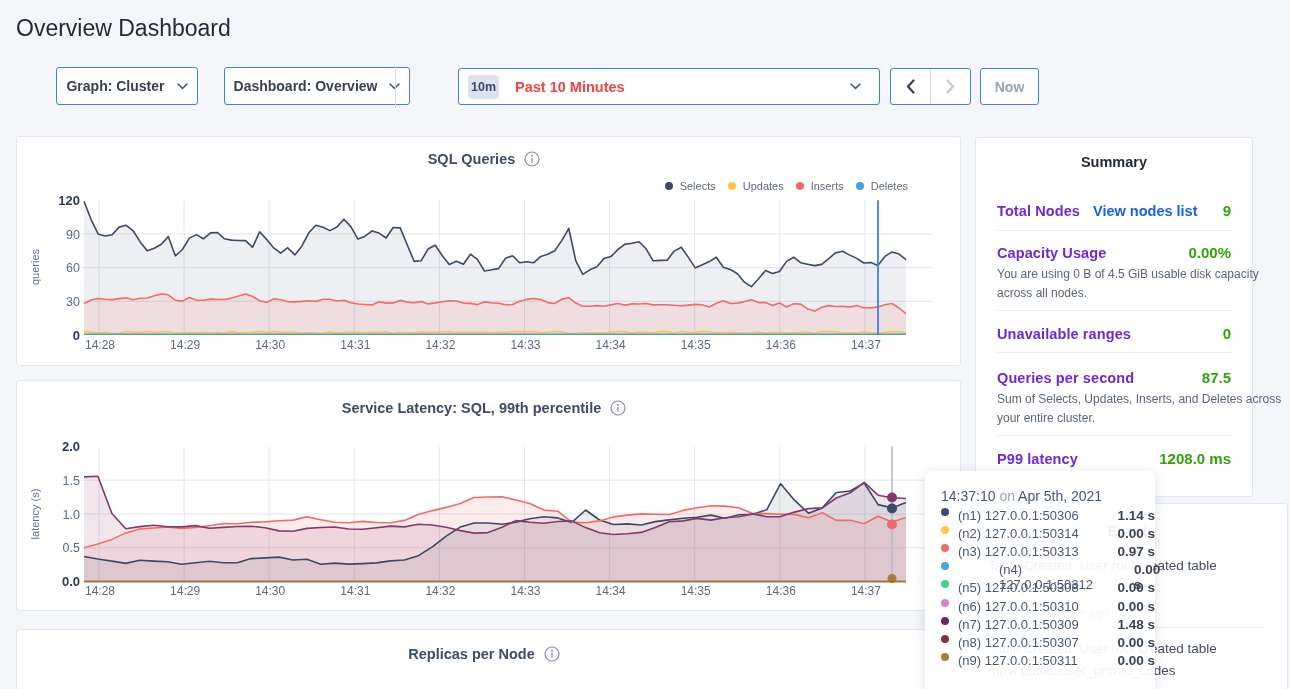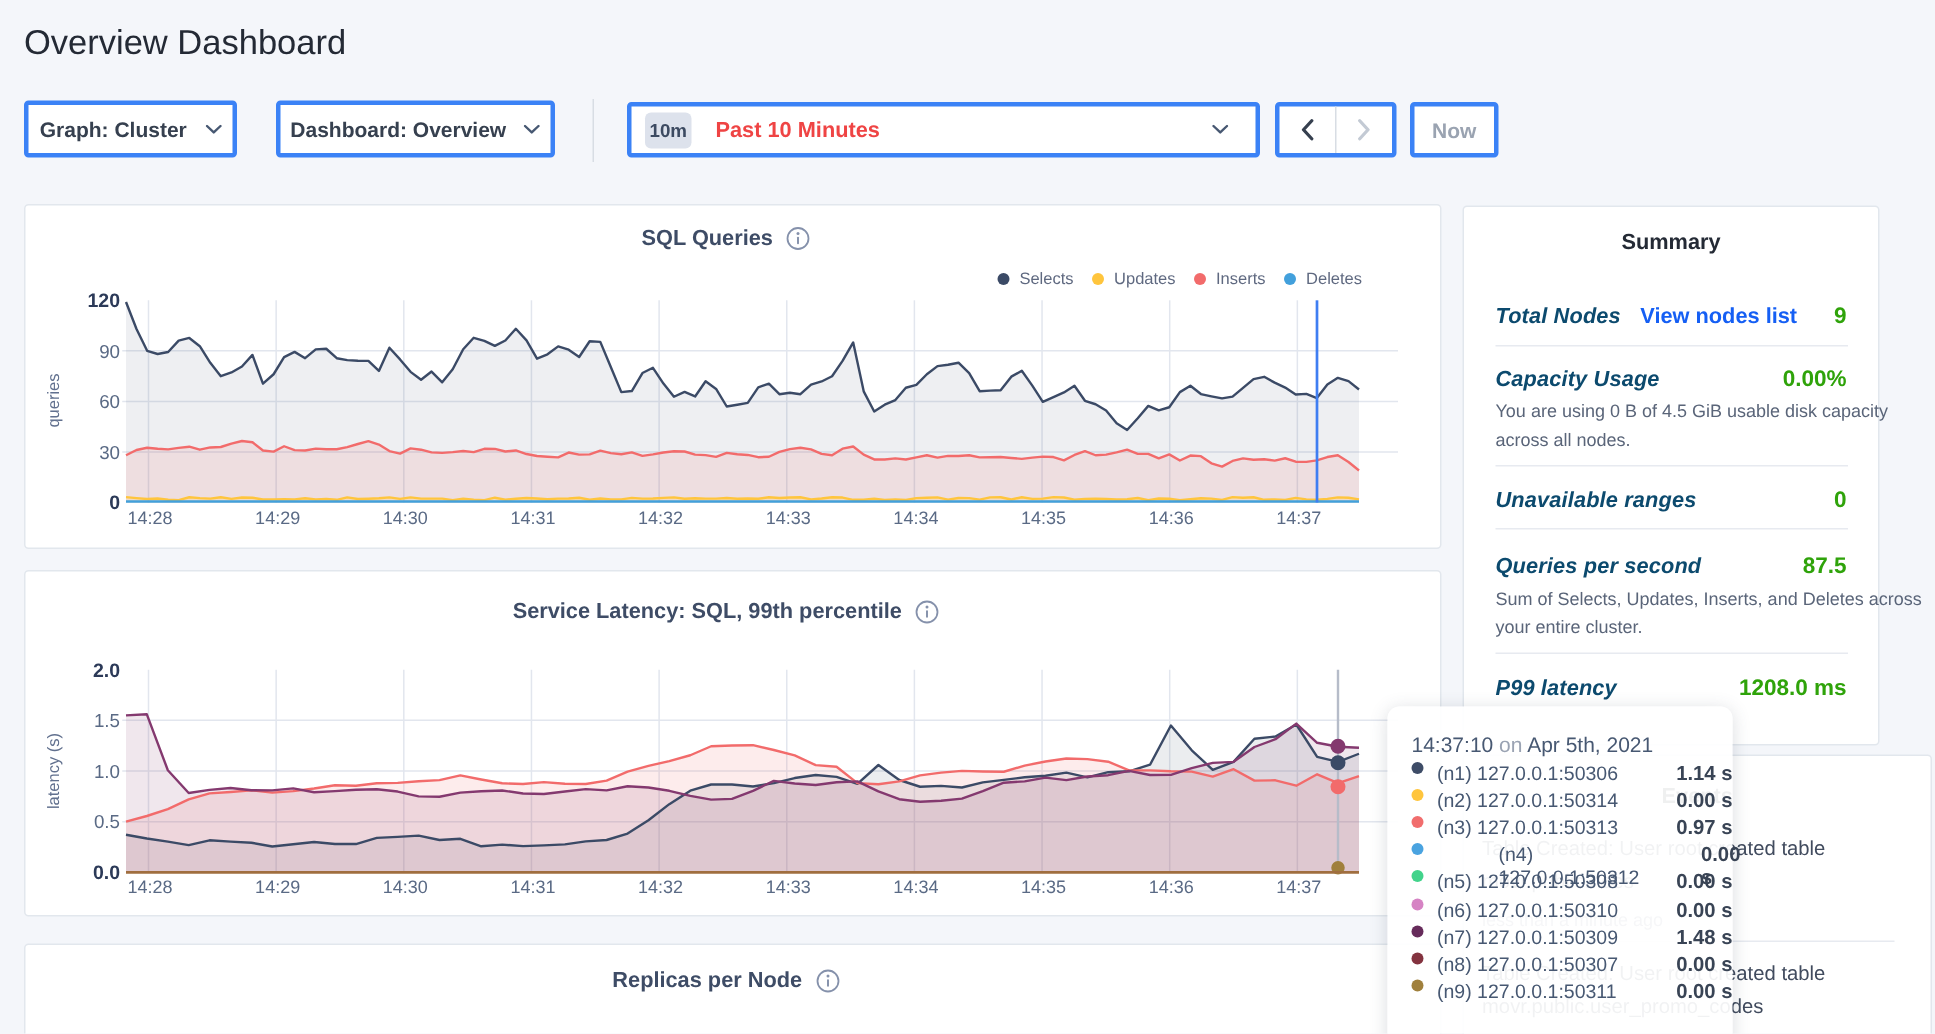--- a/index.html
+++ b/index.html
@@ -1,29 +1,29 @@
 <!DOCTYPE html>
 <html><head>
 <meta charset="utf-8">
 <style>
 * { margin:0; padding:0; box-sizing:border-box; }
 html,body { width:1290px; height:689px; }
 body { font-family:"Liberation Sans", sans-serif; background:#f4f6fa; overflow:hidden; position:relative; }
 .abs { position:absolute; }
 h1 { left:16px; top:15px; font-size:23px; font-weight:500; color:#242a35; letter-spacing:0; position:absolute; }
 .card { position:absolute; background:#fff; border:1px solid #e2e7ed; border-radius:3px; }
-.btn { position:absolute; background:#fff; border:3px solid #3b82f6; border-radius:3px; display:flex; align-items:center; justify-content:center; font-weight:700; font-size:14px; color:#36404f; }
+.btn { position:absolute; background:#fff; border:1px solid #3b82f6; border-radius:3px; display:flex; align-items:center; justify-content:center; font-weight:700; font-size:14px; color:#36404f;margin-left:40px; }
 .chev { margin-left:12px; }
 .ctitle { position:absolute; left:0; right:9px; display:flex; align-items:center; justify-content:center; font-weight:700; font-size:14.5px; color:#3e4c66; }
 .ctitle svg { margin-left:9px; }
 .legend { position:absolute; display:flex; align-items:center; font-size:11px; color:#5f6980; }
 .legend .it { display:flex; align-items:center; margin-left:12px; }
 .legend .dot { width:8px; height:8px; border-radius:50%; margin-right:7px; }
 .srow { position:absolute; left:21px; right:21px; display:flex; align-items:baseline; }
-.shead { font-weight:700; font-size:14.5px; color:#0c4a6e; letter-spacing:0.1px;font-style:italic; }
+.shead { font-weight:700; font-size:14.5px; color:#6d28d9; letter-spacing:0.1px; }
 .sval { margin-left:auto; font-weight:700; font-size:15px; color:#2fa30a; }
 .slink { font-weight:700; font-size:14.5px; color:#155ff4; margin-left:13px; }
 .sdesc { position:absolute; left:21px; font-size:12px; line-height:19px; color:#5a6579; white-space:nowrap; }
 .sdiv { position:absolute; left:21px; right:20px; border-top:1px solid #e7eaf0; }
 .tt { position:absolute; left:925px; top:471px; width:230px; height:240px; background:rgba(255,255,255,0.93); border-radius:8px; box-shadow:0 2px 12px rgba(60,70,90,0.18); z-index:9; }
 .ttrow { position:absolute; display:flex; height:18px; left:16px; right:0; }
 .ttrow .d { width:8px; height:8px; border-radius:50%; flex:none; }
 .ttrow .lb { margin-left:9px; font-size:13px; color:#475872; }
 .ttrow .vl { margin-left:auto; font-size:13.5px; font-weight:700; color:#394455; }
 .ev { position:absolute; left:12px; width:282px; font-size:13.5px; line-height:22px; color:#414b5e; font-weight:500; }

